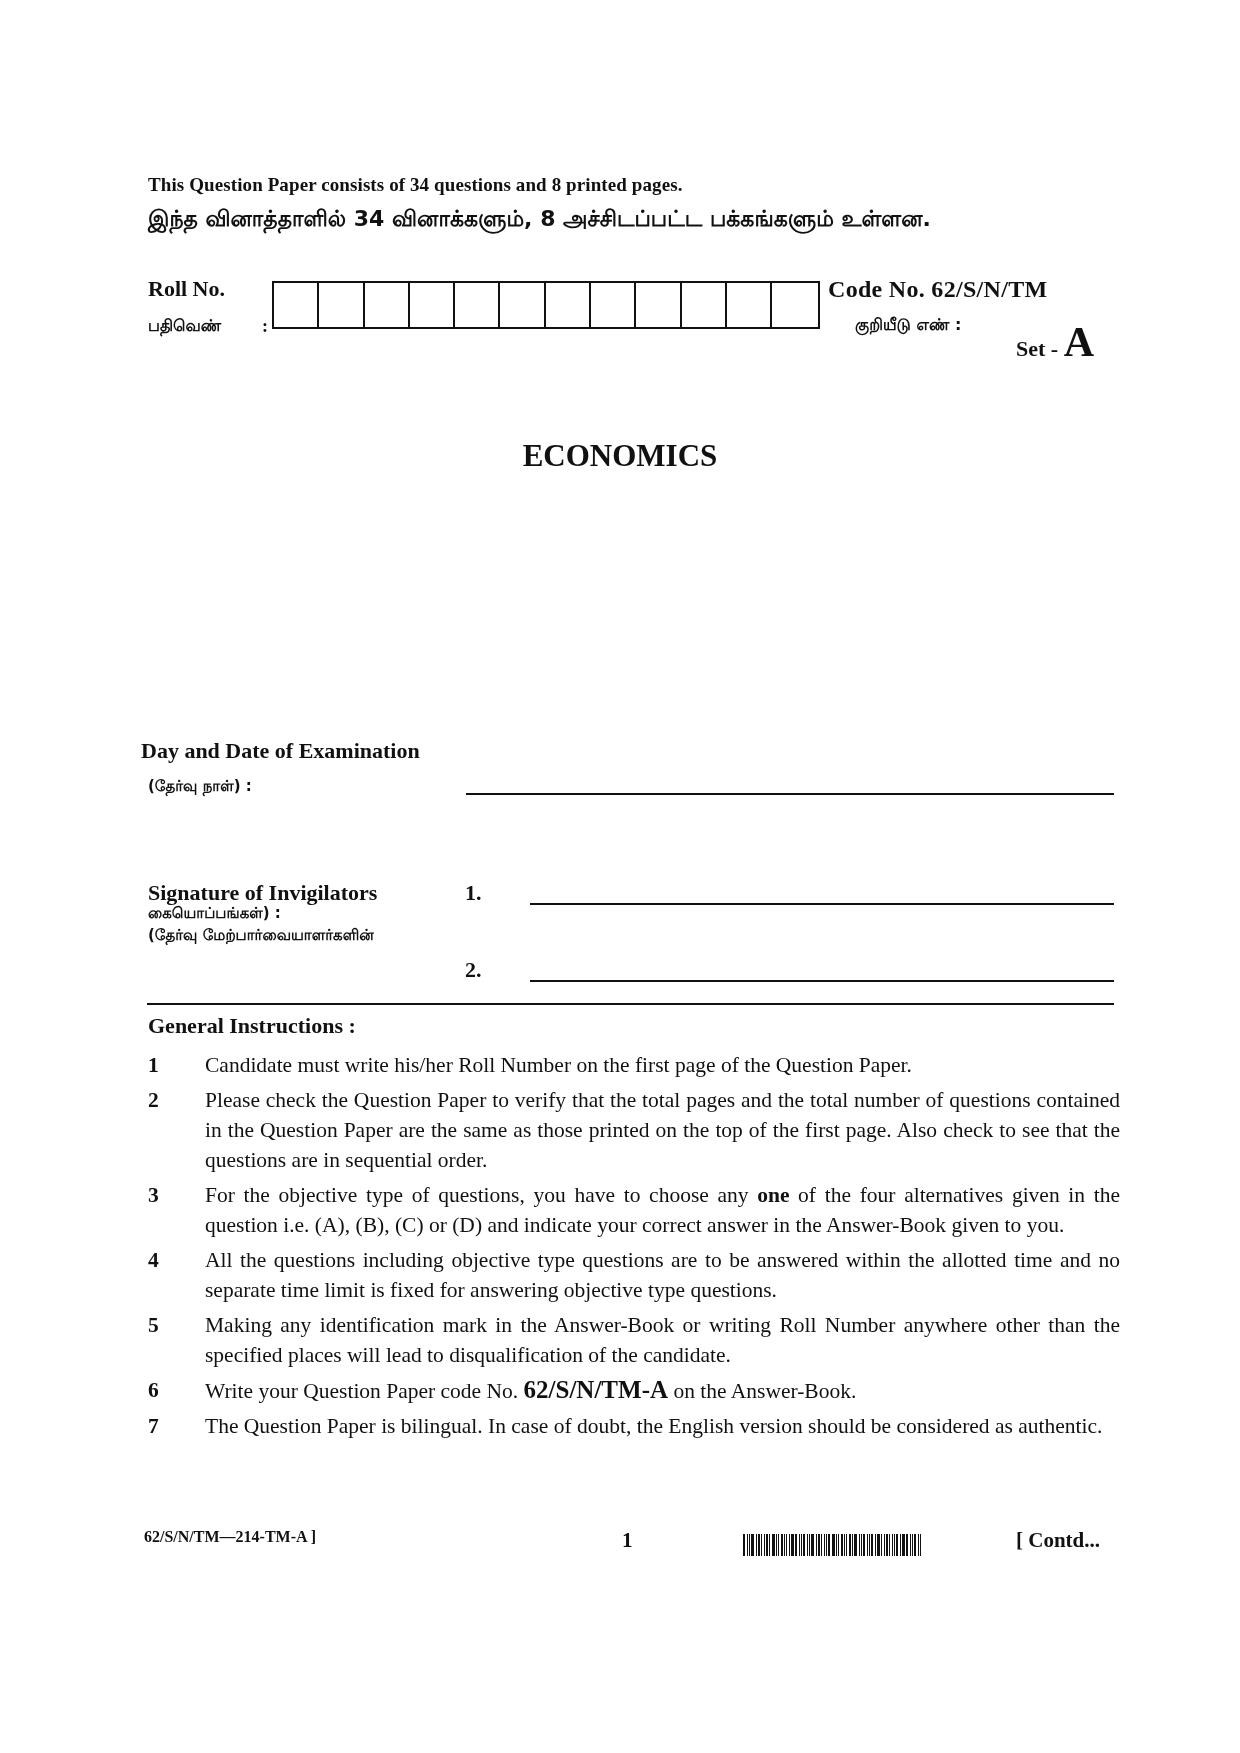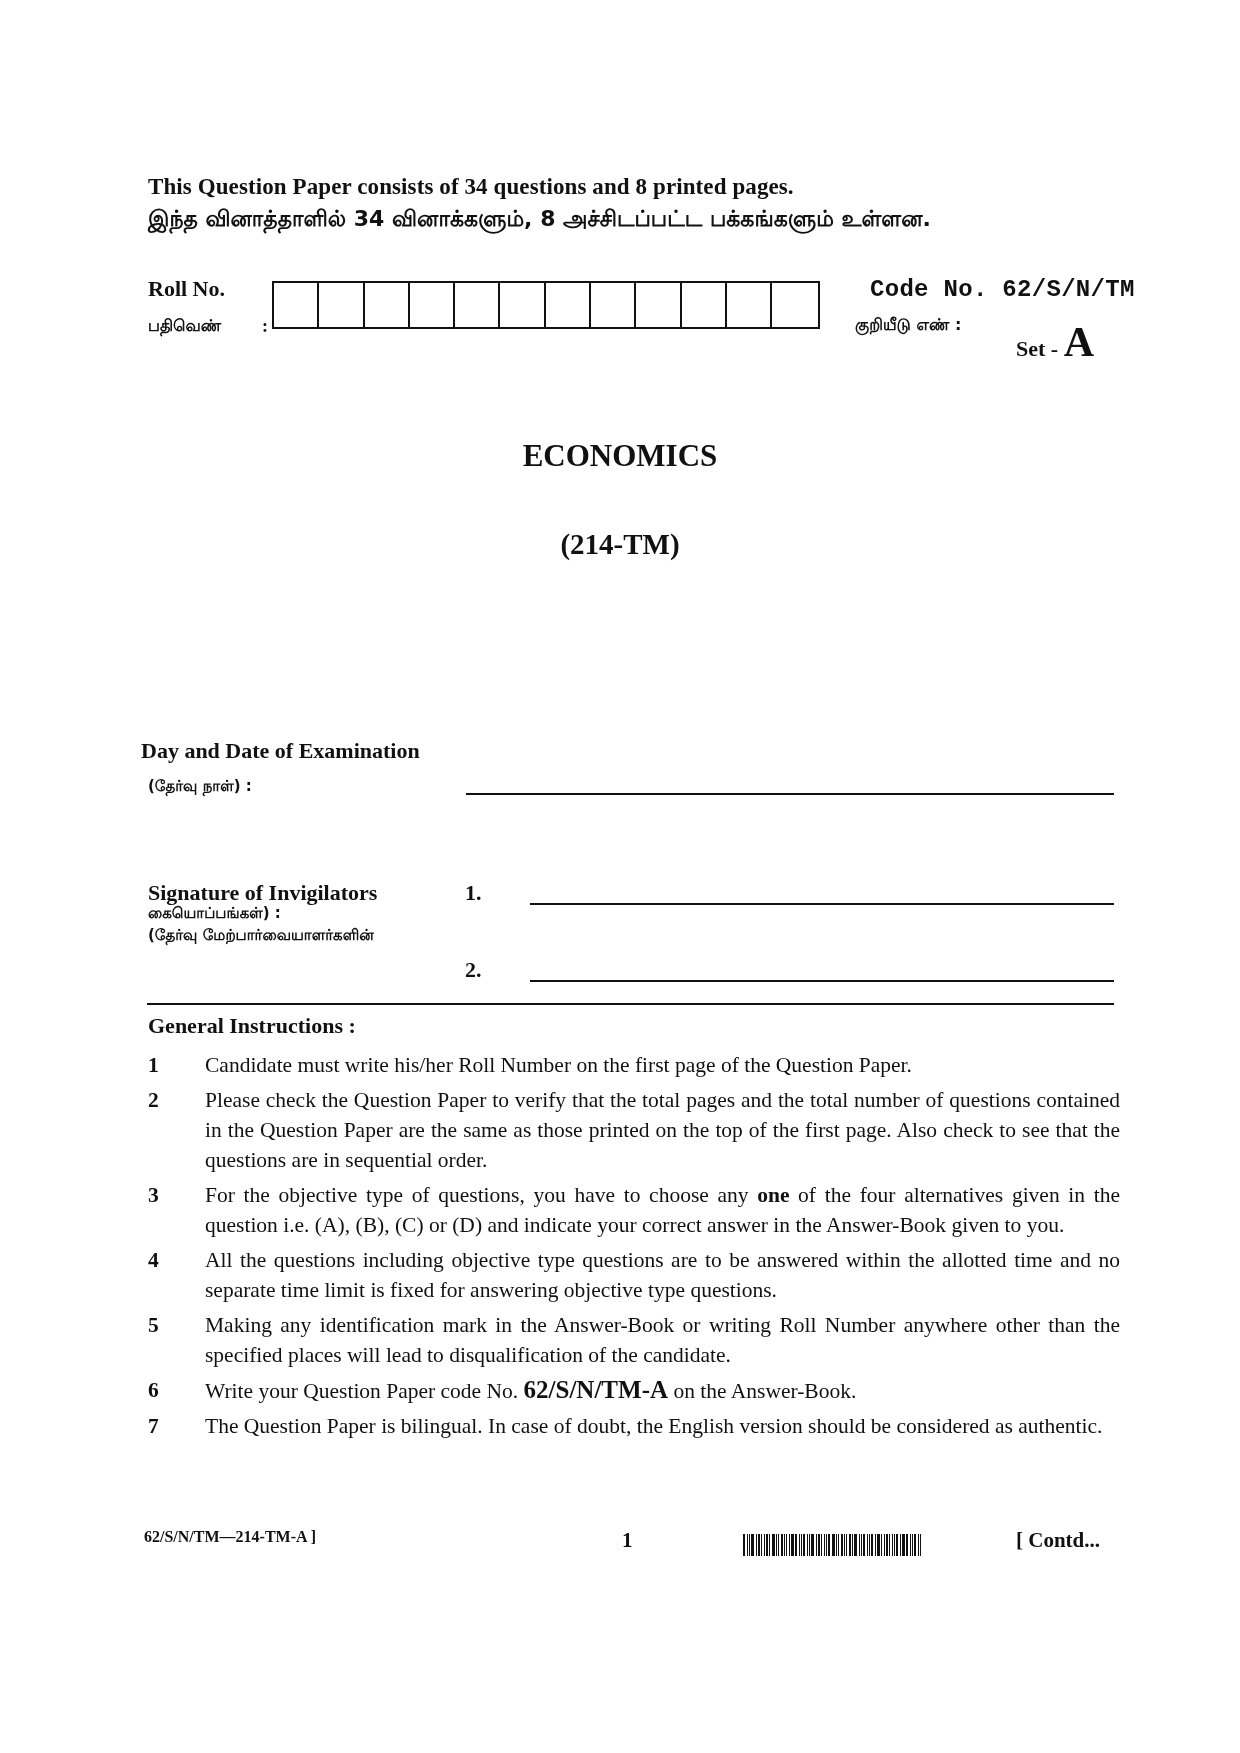--- a/index.html
+++ b/index.html
@@ -4,38 +4,38 @@
 <style>
   html, body { margin: 0; padding: 0; background: #ffffff; }
   body {
     width: 1240px; height: 1753px; position: relative; overflow: hidden;
     font-family: "Liberation Serif", "DejaVu Serif", serif;
     color: #111111;
   }
   .abs { position: absolute; }
 
   
-  .hdr-en { left: 148px; top: 174px; font-size: 23px; font-weight: bold; letter-spacing: 0.1px; }
+  .hdr-en { left: 148px; top: 174px; font-size: 19px; font-weight: bold; letter-spacing: 0.1px; }
   .hdr-ta { left: 148px; top: 206px; font-size: 22px; font-weight: bold; font-family: "DejaVu Sans", sans-serif; }
 
   .roll-label { left: 148px; top: 276px; font-size: 22px; font-weight: bold; }
   .roll-label-ta { left: 148px; top: 316px; font-size: 16px; font-weight: bold; font-family: "DejaVu Sans", sans-serif; }
   .roll-colon { left: 262px; top: 316px; font-size: 18px; font-weight: bold; }
 
   .roll-boxes {
     left: 272px; top: 281px; height: 48px;
     display: flex; border: 2px solid #111; box-sizing: border-box;
   }
   .roll-box {
     width: 45.3px; height: 100%; box-sizing: border-box;
     border-right: 2px solid #111;
   }
   .roll-box:last-child { border-right: none; }
 
-  .code-label { left: 870px; top: 276px; font-size: 24px; font-weight: bold; letter-spacing: 0.3px; font-family: Liberation Mono, monospace; }
+  .code-label { left: 828px; top: 276px; font-size: 24px; font-weight: bold; letter-spacing: 0.3px; }
   .code-label-ta { left: 855px; top: 315px; font-size: 16px; font-weight: bold; font-family: "DejaVu Sans", sans-serif; }
   .set-wrap { left: 1016px; top: 318px; font-weight: bold; white-space: nowrap; }
   .set-label { font-size: 22px; }
   .set-value { font-size: 42px; }
 
   .title-block { left: 0; width: 1240px; text-align: center; font-weight: bold; }
   .title-en { top: 438px; font-size: 31px; }
   .title-ta { top: 482px; font-size: 27px; font-family: "DejaVu Sans", sans-serif; }
   .title-code { top: 528px; font-size: 29px; }
   .title-block > div { position: absolute; left: 0; width: 100%; }
@@ -86,21 +86,20 @@
   </div>
 
 <div class="abs code-label">Code No. 62/S/N/TM</div>
 <div class="abs code-label-ta">குறியீடு எண் :</div>
 <div class="abs set-wrap">
   <span class="set-label">Set - </span><span class="set-value">A</span>
 </div>
 
 <div class="abs title-block" style="top:0;height:600px;">
   <div class="title-en">ECONOMICS</div>
-  <div class="title-code">(214-TM)</div>
 </div>
 
 <div class="abs label-lg" style="left:141px;top:738px;">Day and Date of Examination</div>
 <div class="abs label-ta" style="left:148px;top:777px;">(தேர்வு நாள்) :</div>
 <div class="rule" style="left:466px;width:648px;top:793px;"></div>
 
 <div class="abs label-lg" style="left:148px;top:880px;">Signature of Invigilators</div>
 <div class="abs label-ta" style="left:148px;top:926px;">(தேர்வு மேற்பார்வையாளர்களின்</div>
 <div class="abs label-ta" style="left:148px;top:904px;">கையொப்பங்கள்) :</div>
 <div class="abs label-lg" style="left:465px;top:880px;">1.</div>

